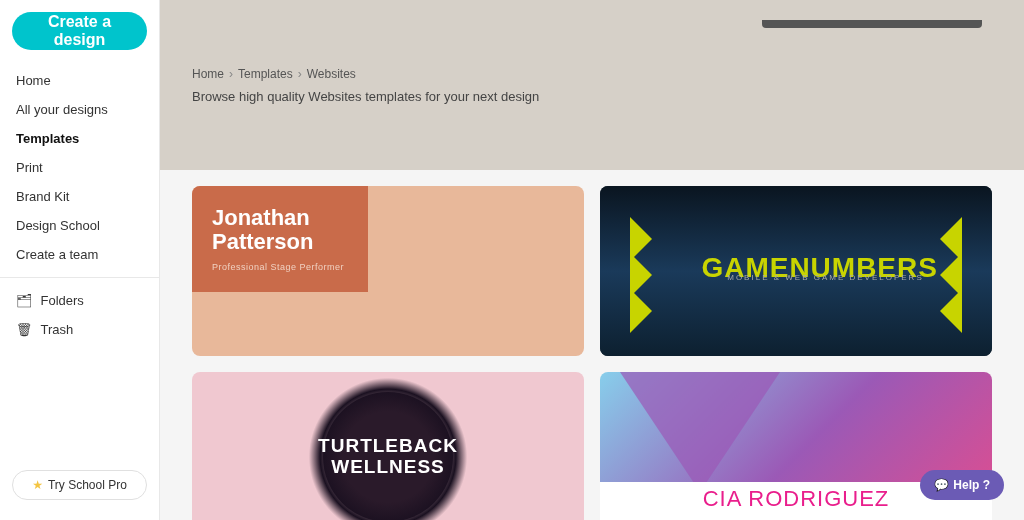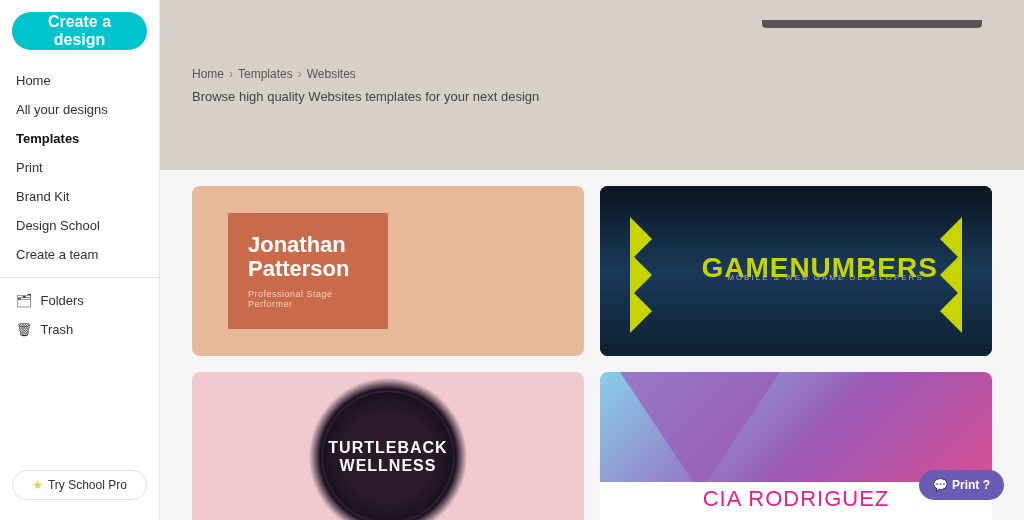--- a/index.html
+++ b/index.html
@@ -151,22 +151,21 @@
       overflow: hidden;
       cursor: pointer;
       position: relative;
       height: 170px;
     }
 
     
     .card-jonathan {
       background: #e8b89a;
       display: flex;
-      align-items: center;
-      padding-left: 36px;
+      align-items: flex-start;
     }
     .card-jonathan .left-panel {
       background: #c96b4a;
       width: 45%;
       padding: 20px;
       display: flex;
       flex-direction: column;
       justify-content: center;
     }
     .card-jonathan .left-panel .name {
@@ -293,21 +292,21 @@
       position: absolute;
       inset: -15px;
       border-radius: 50%;
       background: radial-gradient(circle, transparent 40%, #1a1020 60%, transparent 70%);
     }
     .turtle-text {
       text-align: center;
       z-index: 2;
     }
     .turtle-title {
-      font-size: 16px;
+      font-size: 19px;
       font-weight: 900;
       color: #fff;
       line-height: 1.1;
       letter-spacing: 1px;
     }
 
     
     .card-cia {
       background: linear-gradient(135deg, #87ceeb 0%, #9b59b6 50%, #e74c8b 100%);
       position: relative;
@@ -479,14 +478,14 @@
       </div>
       <div class="cia-name">CIA RODRIGUEZ</div>
 
     </div>
 
   </div>
 </div>
 
 <button class="help-btn">
   <span>💬</span>
-  <span>Print ?</span>
+  <span>Help ?</span>
 </button>
 
 </body></html>

